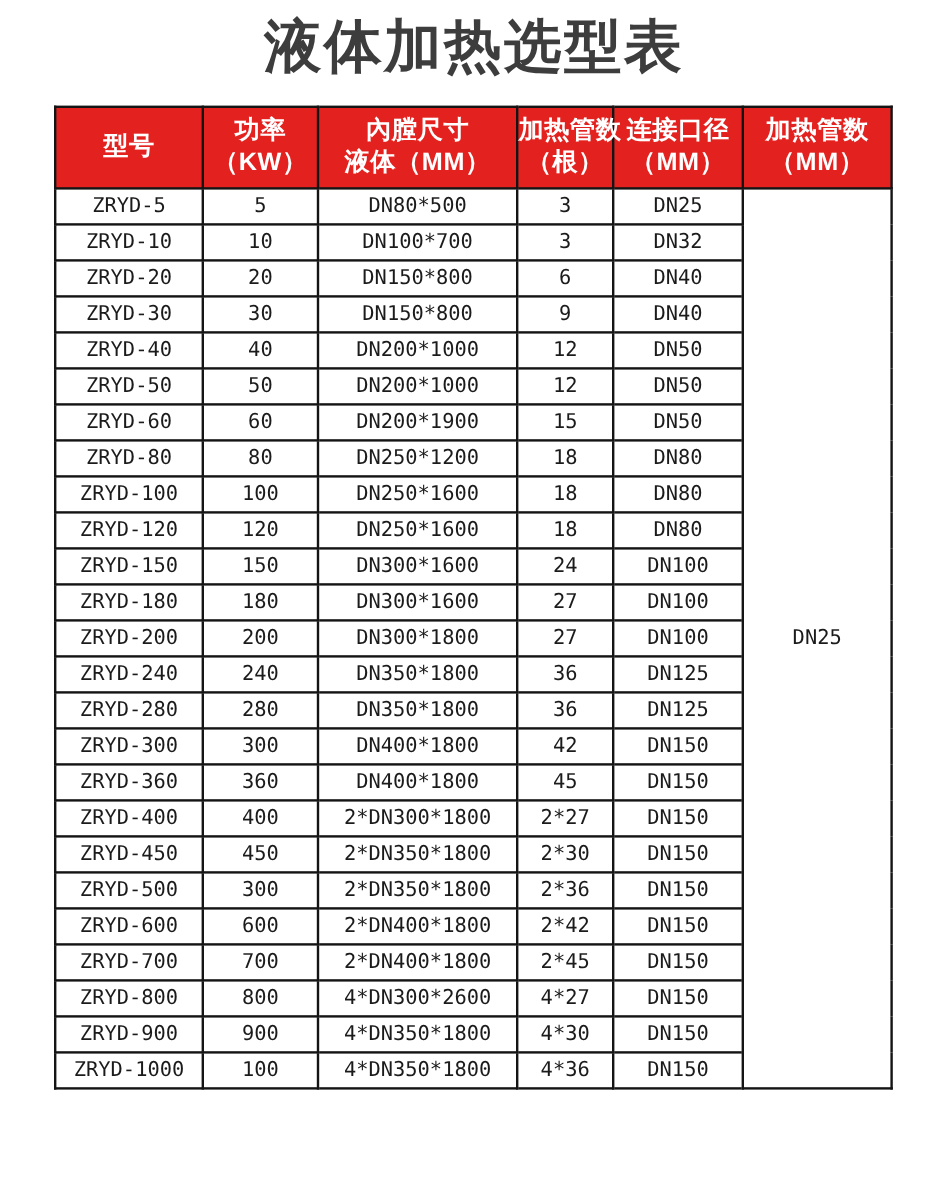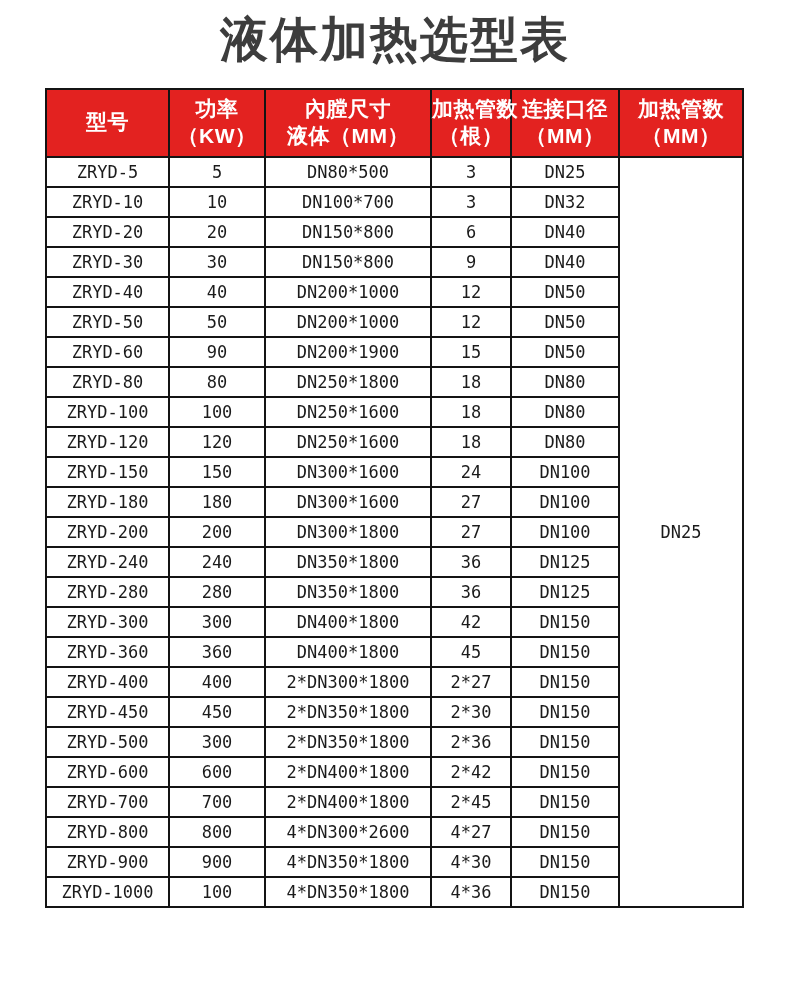--- a/index.html
+++ b/index.html
@@ -134,29 +134,29 @@
       </tr>
       <tr>
         <td>ZRYD-50</td>
         <td>50</td>
         <td>DN200*1000</td>
         <td>12</td>
         <td>DN50</td>
       </tr>
       <tr>
         <td>ZRYD-60</td>
-        <td>90</td>
+        <td>60</td>
         <td>DN200*1900</td>
         <td>15</td>
         <td>DN50</td>
       </tr>
       <tr>
         <td>ZRYD-80</td>
         <td>80</td>
-        <td>DN250*1800</td>
+        <td>DN250*1200</td>
         <td>18</td>
         <td>DN80</td>
       </tr>
       <tr>
         <td>ZRYD-100</td>
         <td>100</td>
         <td>DN250*1600</td>
         <td>18</td>
         <td>DN80</td>
       </tr>

